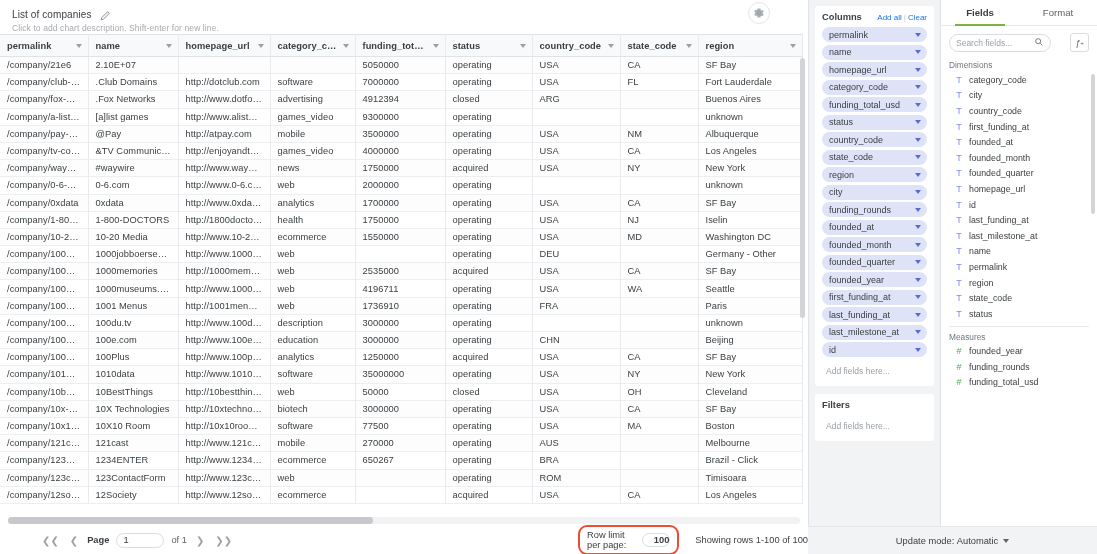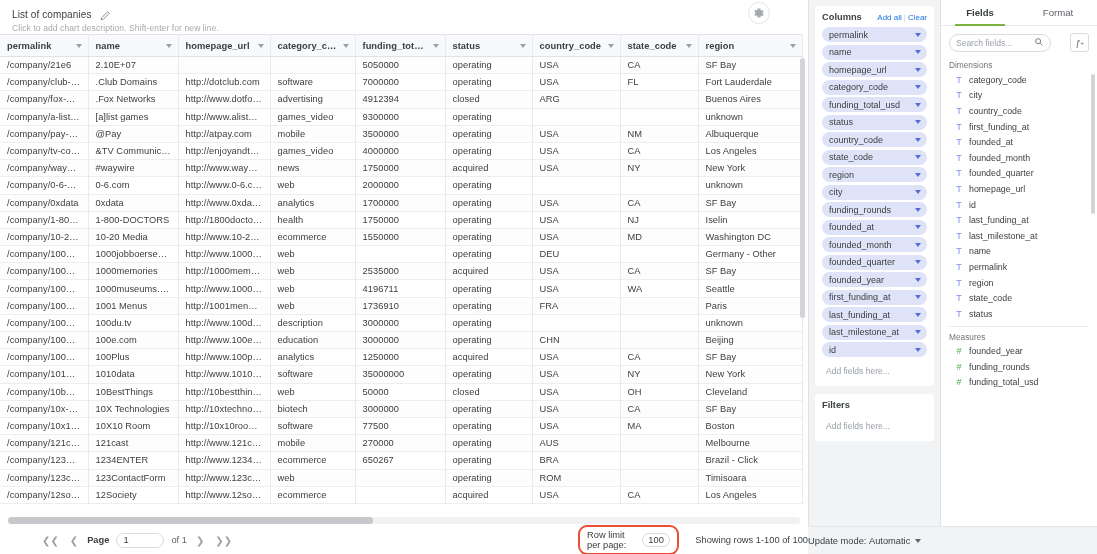--- a/index.html
+++ b/index.html
@@ -82,36 +82,36 @@
   .pg-input {
     width: 48px; height: 15px; border: 1px solid #dadce0; border-radius: 8px;
     background: #fff; font-size: 9.3px; color: #3c4043; padding: 0 6px;
     line-height: 13px;
   }
 
   
   .statusbar {
     position: absolute; left: 808px; bottom: 0; width: 289px; height: 28px;
     background: #f1f3f4; border-top: 1px solid #e4e6e9;
-    display: flex; align-items: center; justify-content: flex-start;
+    display: flex; align-items: center; justify-content: center;
     font-size: 9.3px; color: #3c4043;
   }
   .status-mid {
     position: absolute; left: 568px; bottom: 0; width: 240px; height: 28px;
     display: flex; align-items: center; gap: 16px;
     font-size: 9.3px; color: #3c4043; background: #fff;
   }
   .rowlimit-box {
     display: flex; align-items: center; gap: 7px;
     border: 2px solid #ea4f35; border-radius: 9px;
     padding: 3px 7px; margin-left: 10px;
   }
   .rowlimit-input {
     width: 46px; height: 14px; border: 1px solid #dadce0; border-radius: 8px;
-    text-align: center; font-size: 9.3px; color: #3c4043; line-height: 12px;
+    text-align: right; font-size: 9.3px; color: #3c4043; line-height: 12px; font-weight: bold;
   }
   .showing { white-space: nowrap; font-size: 9.3px; }
   .showing b { font-weight: normal; }
   .upd-caret {
     width: 0; height: 0; border-left: 3.5px solid transparent;
     border-right: 3.5px solid transparent; border-top: 4px solid #5f6368;
     display: inline-block; margin-left: 5px;
   }
 
   

